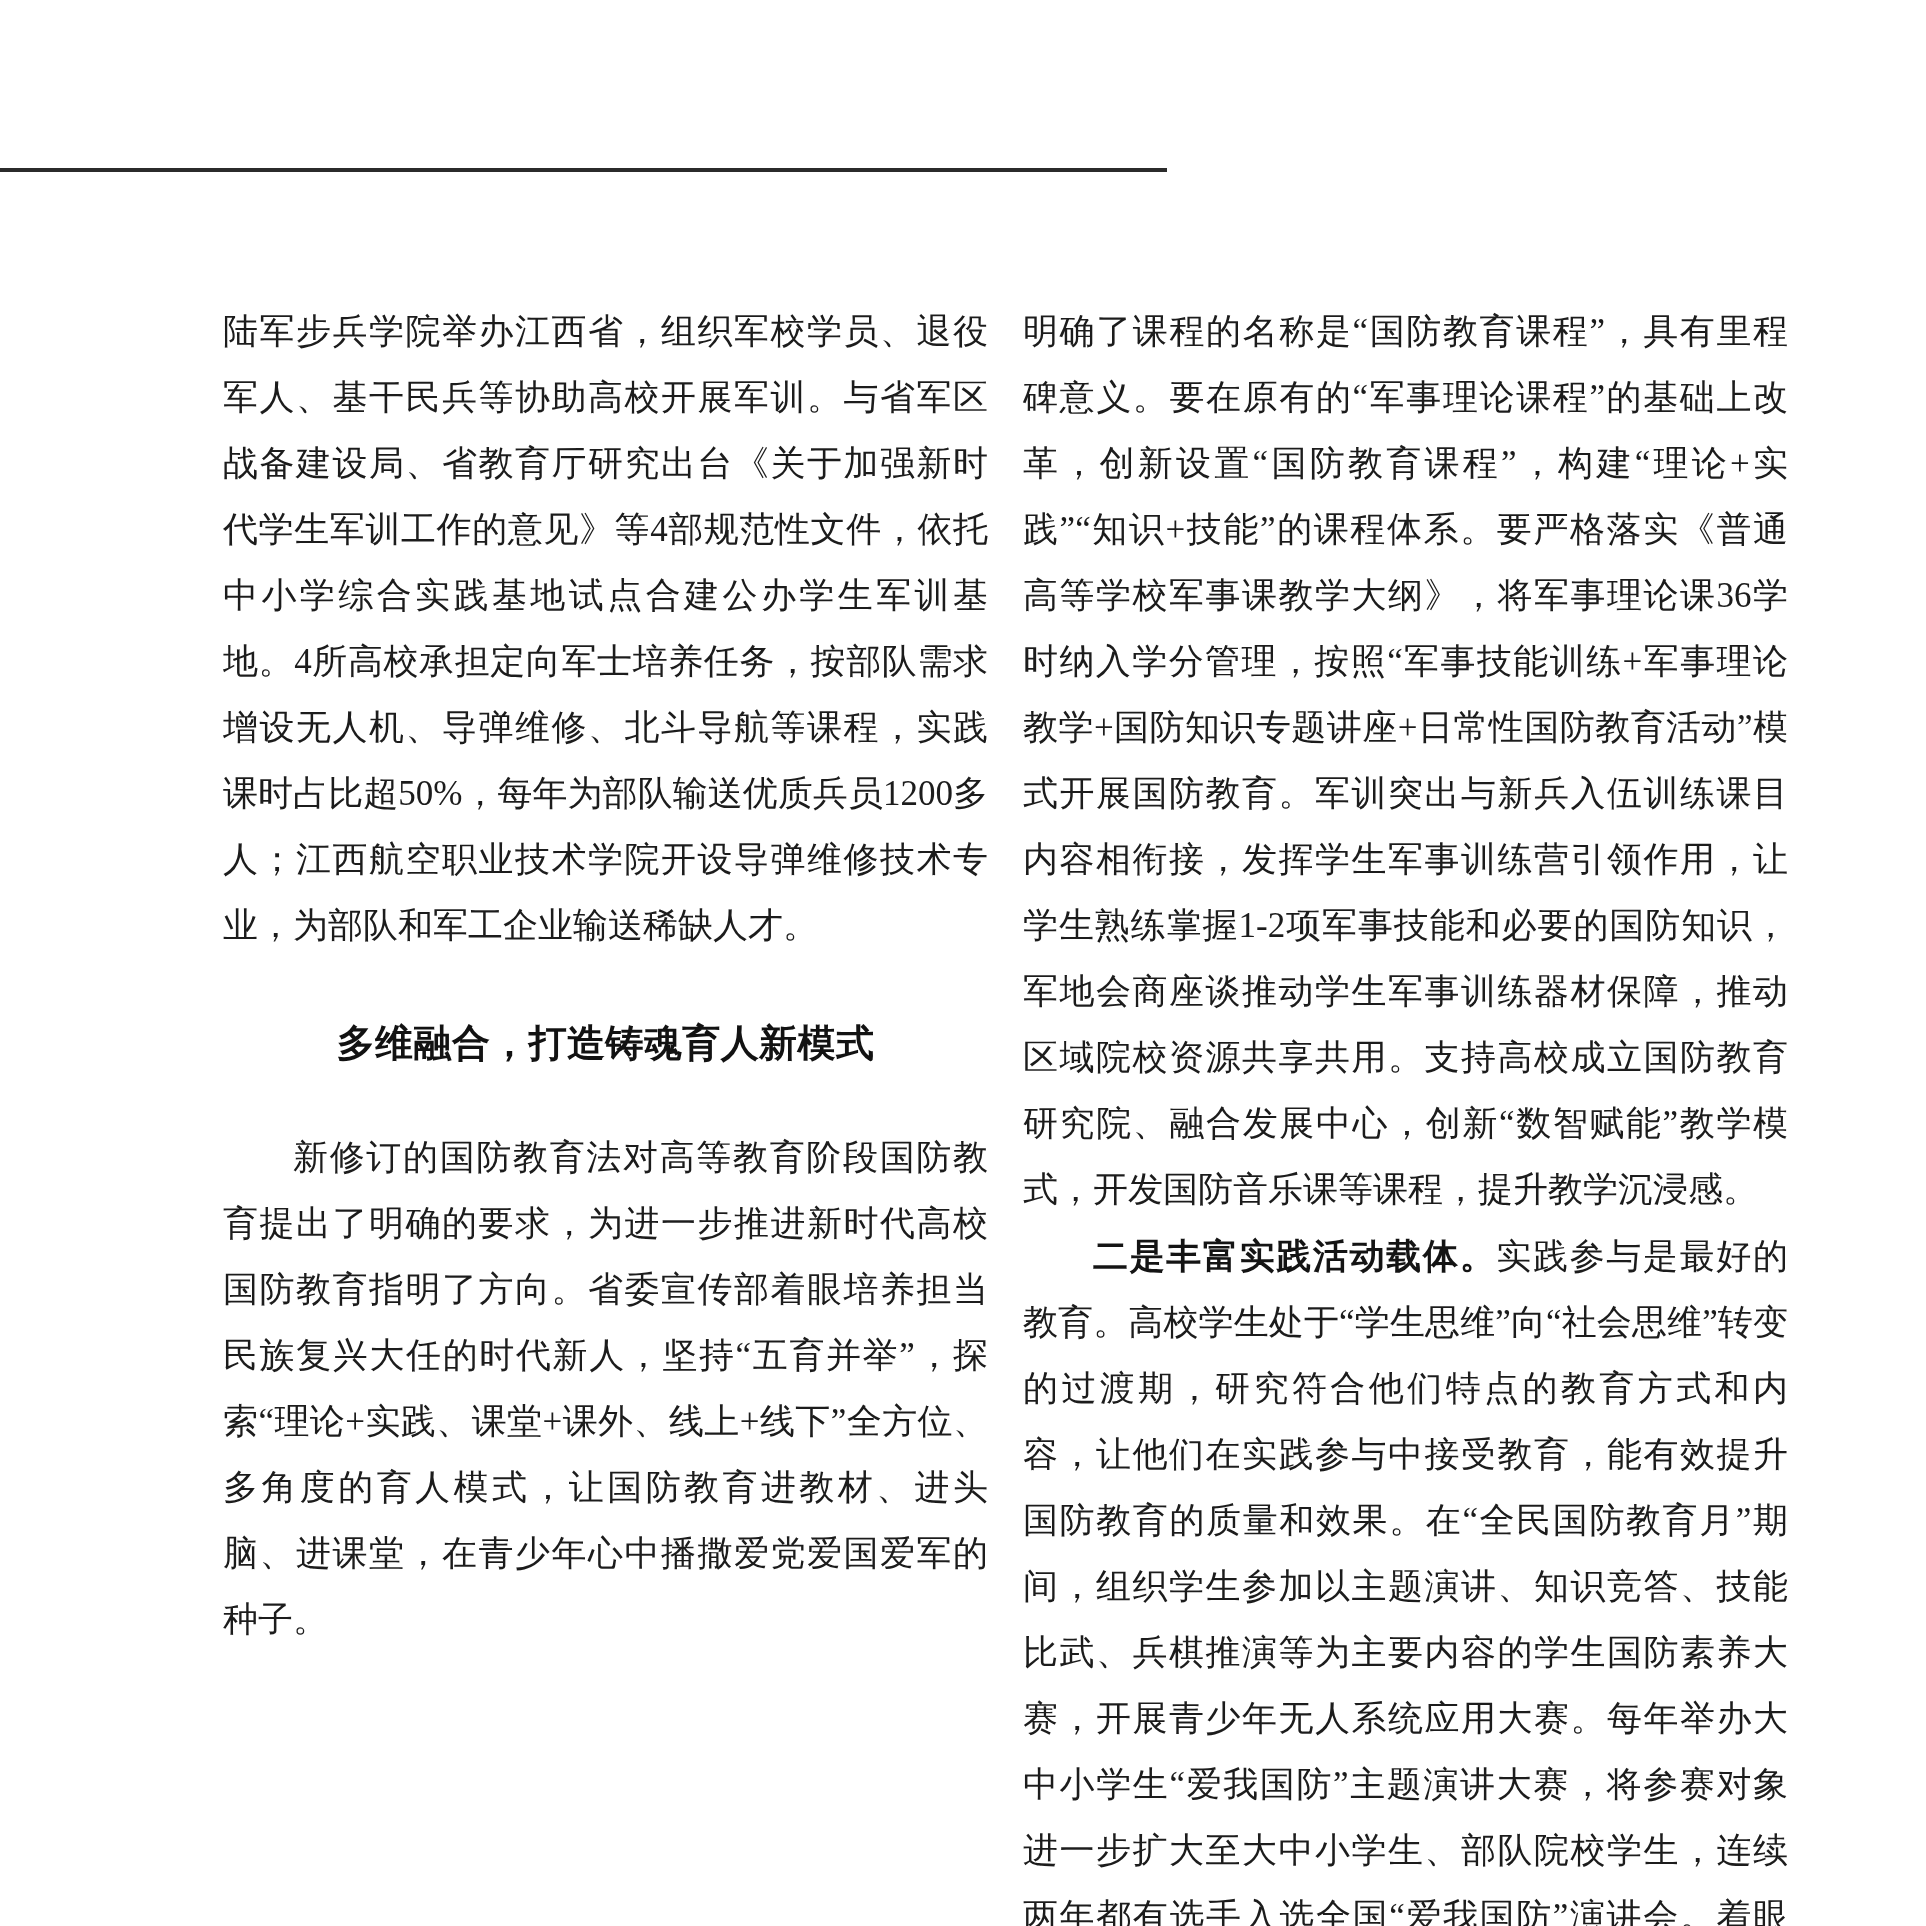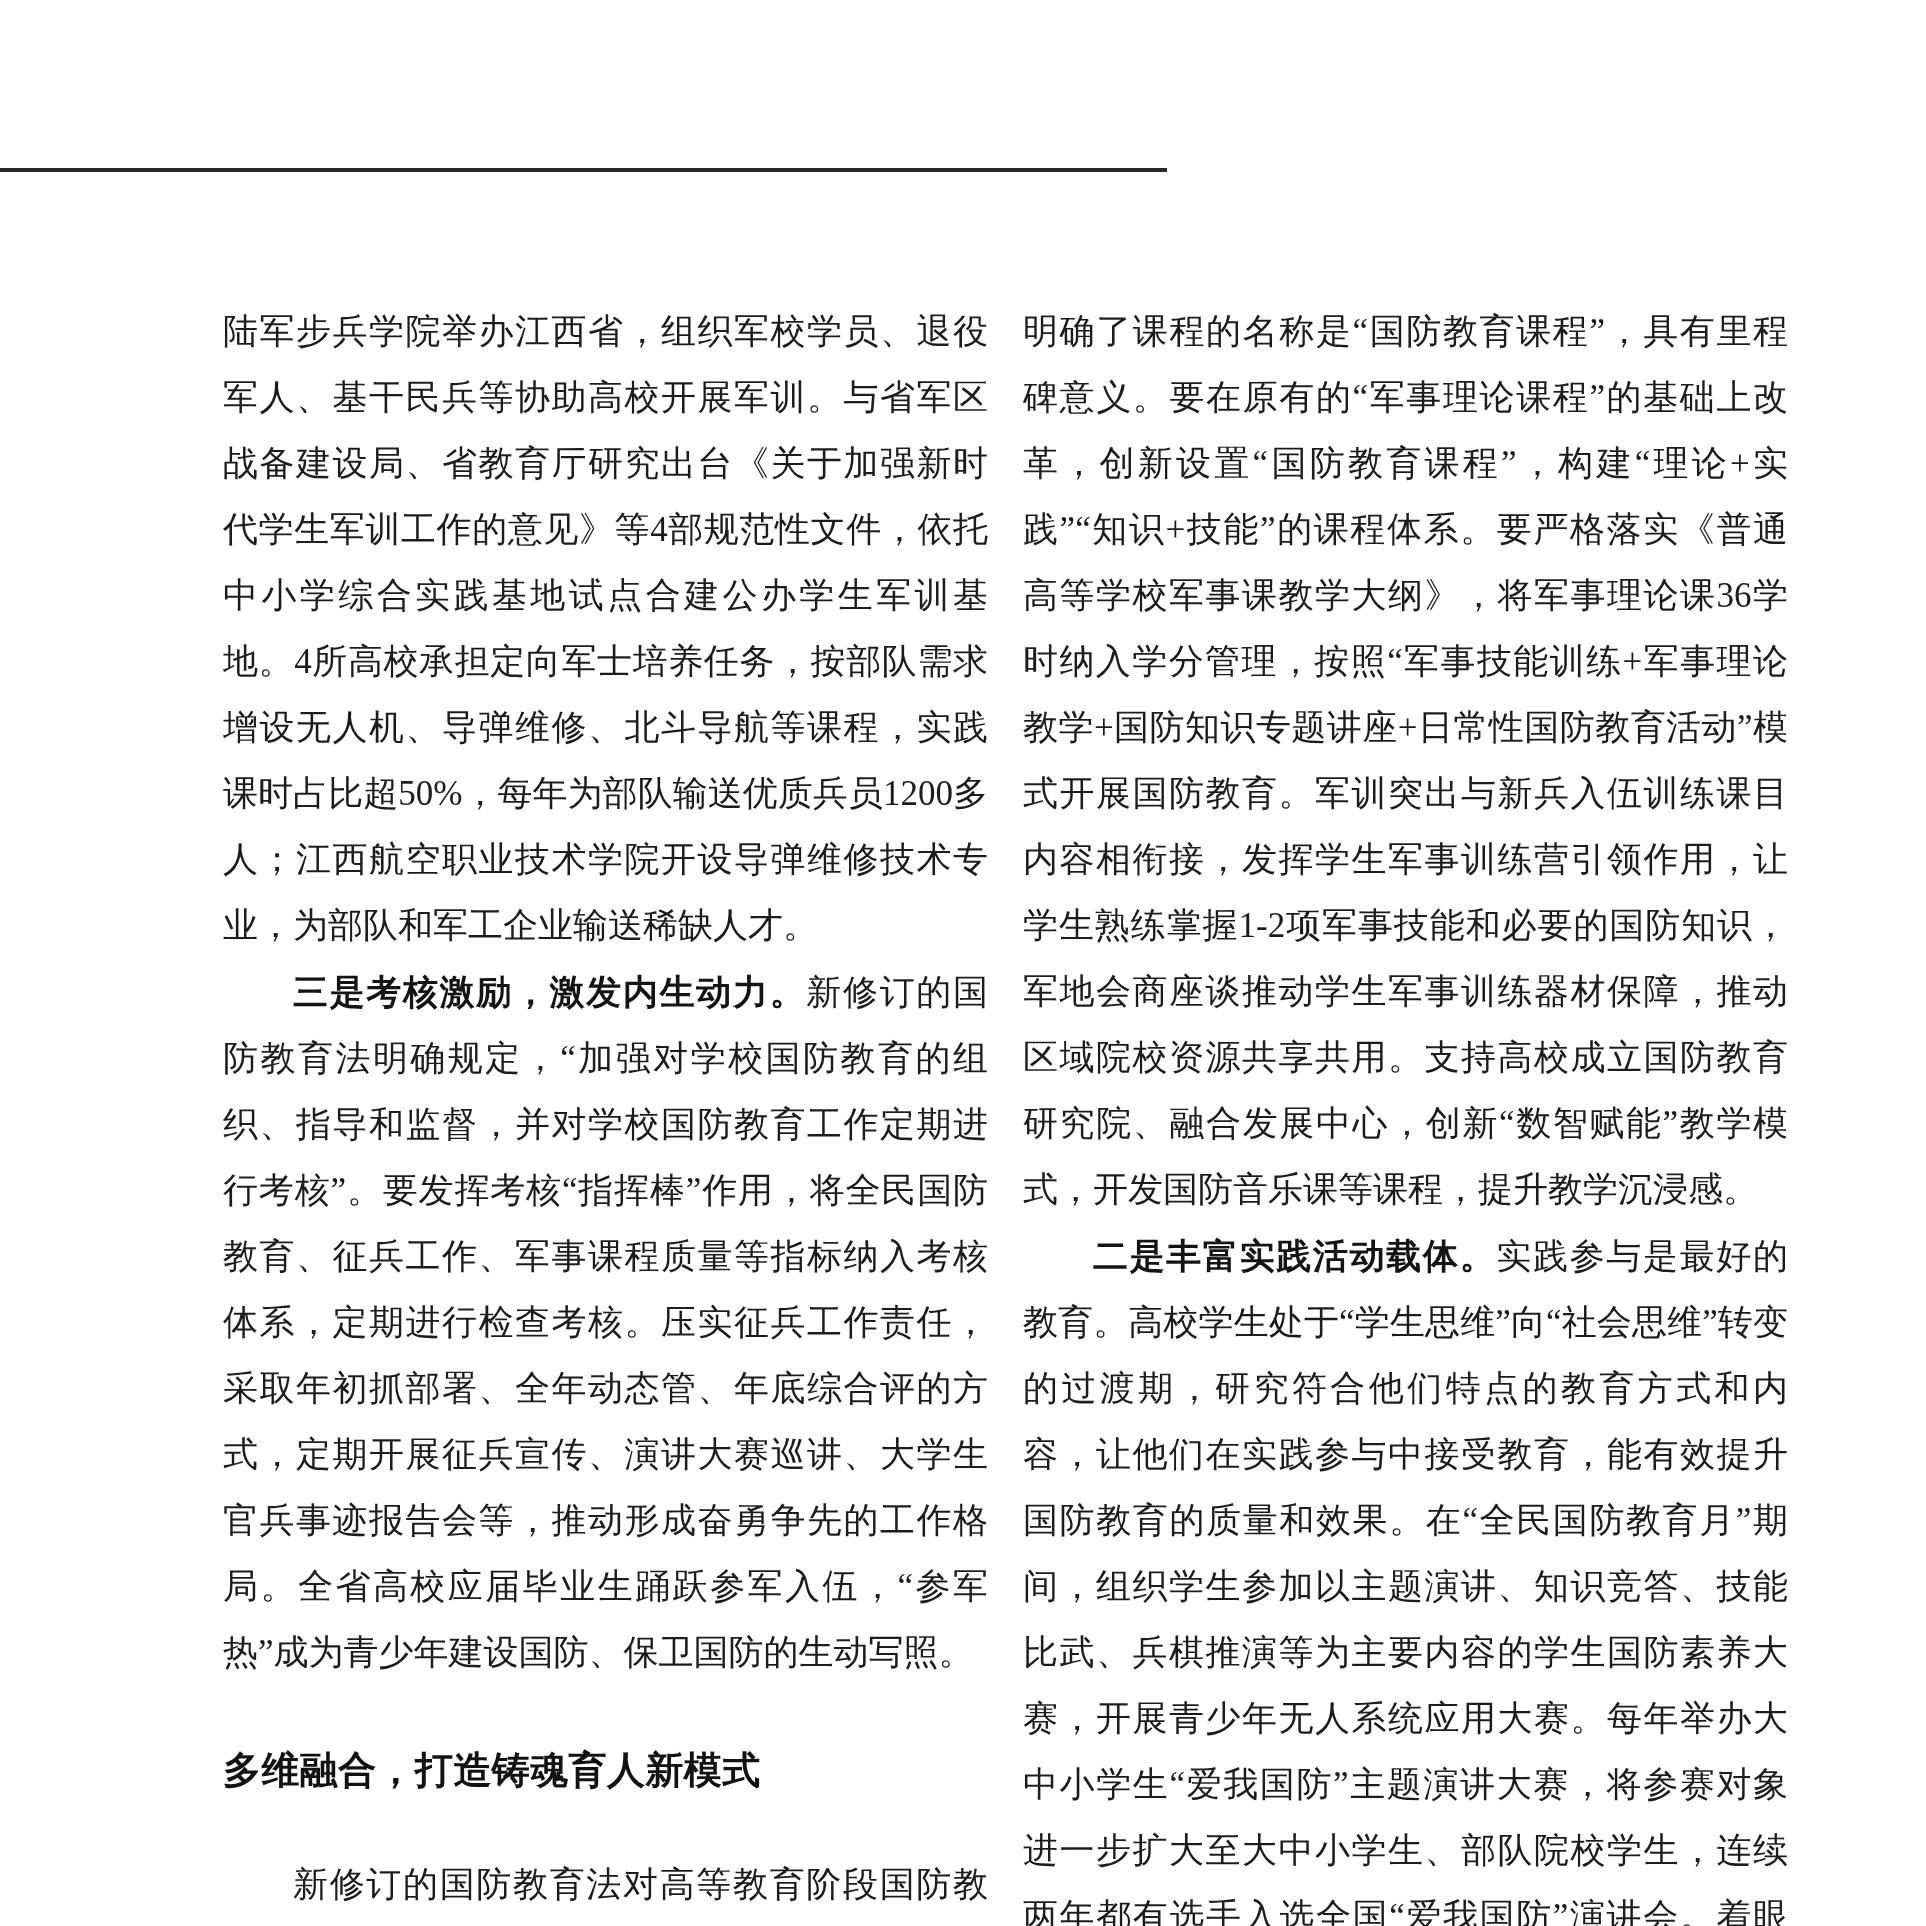--- a/index.html
+++ b/index.html
@@ -47,34 +47,34 @@
     font-family: "DejaVu Sans", "Liberation Sans", sans-serif;
     font-weight: 700;
     color: #141414;
   }
   h2.section-heading {
     font-family: "DejaVu Sans", "Liberation Sans", sans-serif;
     font-weight: 700;
     font-size: 38px;
     line-height: 46px;
     color: #121212;
+    text-align: center;
     margin: 61px 0 59px 0;
     letter-spacing: 0.4px;
   }
 </style>
 </head>
 <body>
 
 <div class="page">
 
   <div class="top-rule"></div>
 
   <div class="column col-left">
       <p class="body-para">陆军步兵学院举办江西省，组织军校学员、退役军人、基干民兵等协助高校开展军训。与省军区战备建设局、省教育厅研究出台《关于加强新时代学生军训工作的意见》等4部规范性文件，依托中小学综合实践基地试点合建公办学生军训基地。4所高校承担定向军士培养任务，按部队需求增设无人机、导弹维修、北斗导航等课程，实践课时占比超50%，每年为部队输送优质兵员1200多人；江西航空职业技术学院开设导弹维修技术专业，为部队和军工企业输送稀缺人才。</p>
-      <p class="body-para indent"><span class="lead">三是考核激励，激发内生动力。</span>新修订的国防教育法明确规定，“加强对学校国防教育的组织、指导和监督，并对学校国防教育工作定期进行考核”。要发挥考核“指挥棒”作用，将全民国防教育、征兵工作、军事课程质量等指标纳入考核体系，定期进行检查考核。压实征兵工作责任，采取年初抓部署、全年动态管、年底综合评的方式，定期开展征兵宣传、演讲大赛巡讲、大学生官兵事迹报告会等，推动形成奋勇争先的工作格局。全省高校应届毕业生踊跃参军入伍，“参军热”成为青少年建设国防、保卫国防的生动写照。</p>
       <h2 class="section-heading">多维融合，打造铸魂育人新模式</h2>
       <p class="body-para indent">新修订的国防教育法对高等教育阶段国防教育提出了明确的要求，为进一步推进新时代高校国防教育指明了方向。省委宣传部着眼培养担当民族复兴大任的时代新人，坚持“五育并举”，探索“理论+实践、课堂+课外、线上+线下”全方位、多角度的育人模式，让国防教育进教材、进头脑、进课堂，在青少年心中播撒爱党爱国爱军的种子。</p>
     </div>
 
   <div class="column col-right">
       <p class="body-para">明确了课程的名称是“国防教育课程”，具有里程碑意义。要在原有的“军事理论课程”的基础上改革，创新设置“国防教育课程”，构建“理论+实践”“知识+技能”的课程体系。要严格落实《普通高等学校军事课教学大纲》，将军事理论课36学时纳入学分管理，按照“军事技能训练+军事理论教学+国防知识专题讲座+日常性国防教育活动”模式开展国防教育。军训突出与新兵入伍训练课目内容相衔接，发挥学生军事训练营引领作用，让学生熟练掌握1-2项军事技能和必要的国防知识，军地会商座谈推动学生军事训练器材保障，推动区域院校资源共享共用。支持高校成立国防教育研究院、融合发展中心，创新“数智赋能”教学模式，开发国防音乐课等课程，提升教学沉浸感。</p>
       <p class="body-para indent"><span class="lead">二是丰富实践活动载体。</span>实践参与是最好的教育。高校学生处于“学生思维”向“社会思维”转变的过渡期，研究符合他们特点的教育方式和内容，让他们在实践参与中接受教育，能有效提升国防教育的质量和效果。在“全民国防教育月”期间，组织学生参加以主题演讲、知识竞答、技能比武、兵棋推演等为主要内容的学生国防素养大赛，开展青少年无人系统应用大赛。每年举办大中小学生“爱我国防”主题演讲大赛，将参赛对象进一步扩大至大中小学生、部队院校学生，连续两年都有选手入选全国“爱我国防”演讲会。着眼培养兵棋爱好者、未来指挥官和高素质专业化新型国防科技人才，联合省教育厅、陆军步兵学院举办江西省“八一杯”兵棋推演大赛，同步使用自主开发的军事类竞技游戏开展专项赛，近2000学生报名参赛。支持高校创办国旗班、军乐团、军事爱好者协会等国防军事特色社团200余个，吸引1.5万余名学生参加，江西师范大学女大学生军乐团多次到香港、北京、上海等地参加展演；南昌航空大学航</p>
     </div>
 
 </div>

